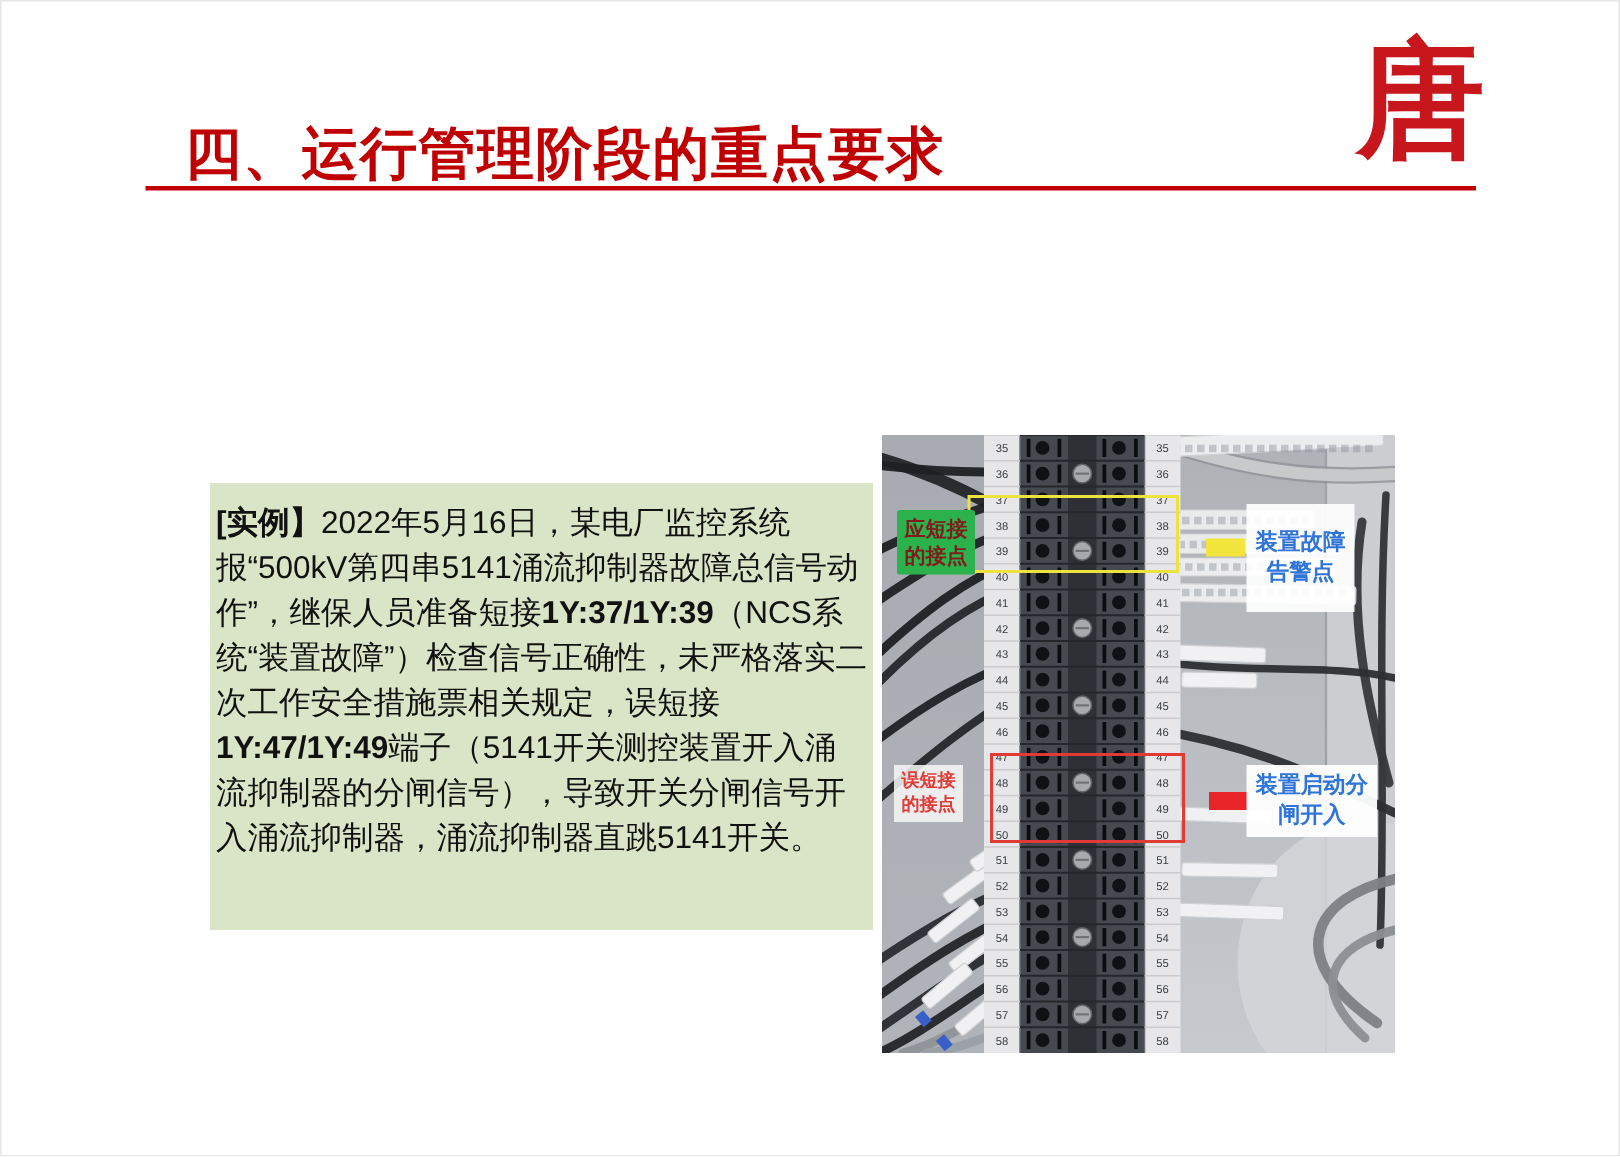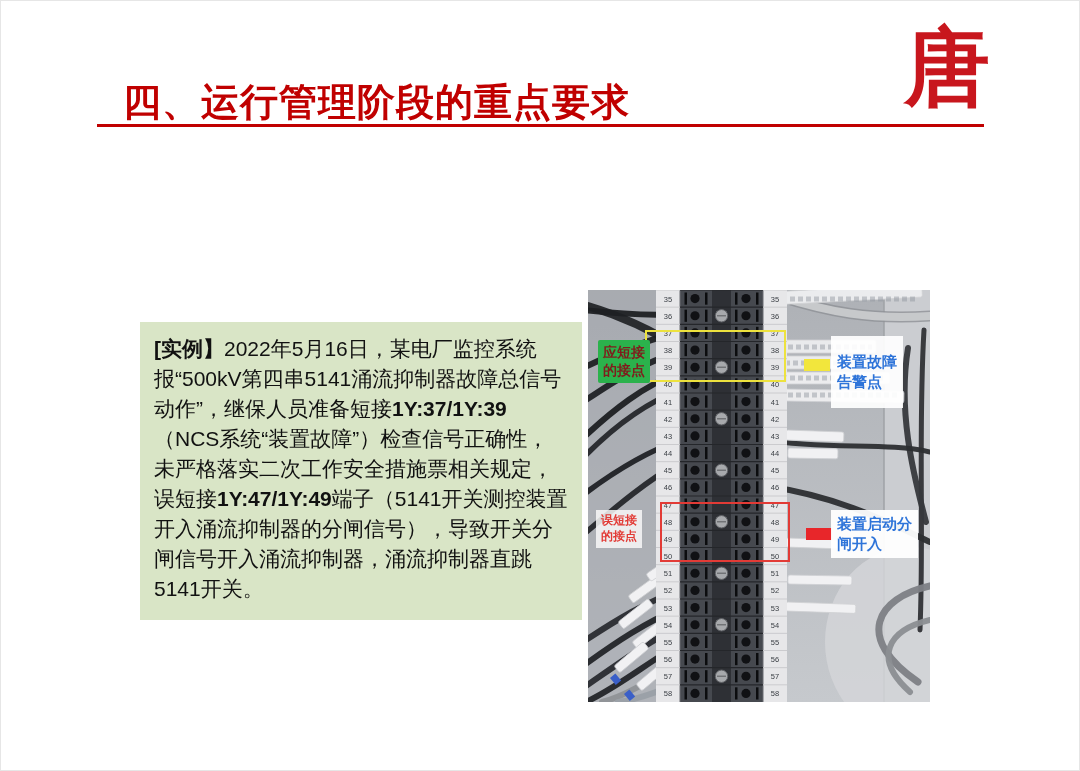--- a/index.html
+++ b/index.html
@@ -20,25 +20,25 @@
            font-size:38px; font-weight:bold; letter-spacing:1px; }
 
   .title-rule { position:absolute; left:97px; top:124px; width:887px; height:3px; }
 
   .provision { position:absolute; left:107px; top:148px; width:866px; height:125px;
                border:3px solid; border-radius:22px; padding:7px 15px;
                font-size:21px; line-height:30px; overflow:hidden; }
   .provision .lbl { font-weight:bold; }
 
   .example { position:absolute; left:140px; top:322px; width:442px; height:298px;
-             padding:12px 14px; font-size:21px; line-height:30px; overflow:hidden; }
+             padding:12px 4px; font-size:21px; line-height:30px; overflow:hidden; }
   .example .b { font-weight:bold; }
 
   .photo { position:absolute; left:588px; top:290px; width:342px; height:412px;
-           background:#b7babe; overflow:hidden; }
+           background:#b7babe; overflow:hidden;text-align:center; }
   .photo svg { position:absolute; left:0; top:0; }
 
   .hl-box { position:absolute; border:2px solid; background:transparent; }
 
   .anno { position:absolute; font-weight:bold; line-height:1.32; white-space:nowrap; }
   .anno span { display:block; }
   .label-green { left:10px;  top:50px;  padding:3px 5px; font-size:14px; border-radius:2px; }
   .label-alarm { left:243px; top:46px;  padding:16px 6px; font-size:15px; }
   .label-wrong { left:8px;   top:220px; padding:3px 5px; font-size:12px; }
   .label-trip  { left:243px; top:220px; padding:4px 6px; font-size:15px; }

